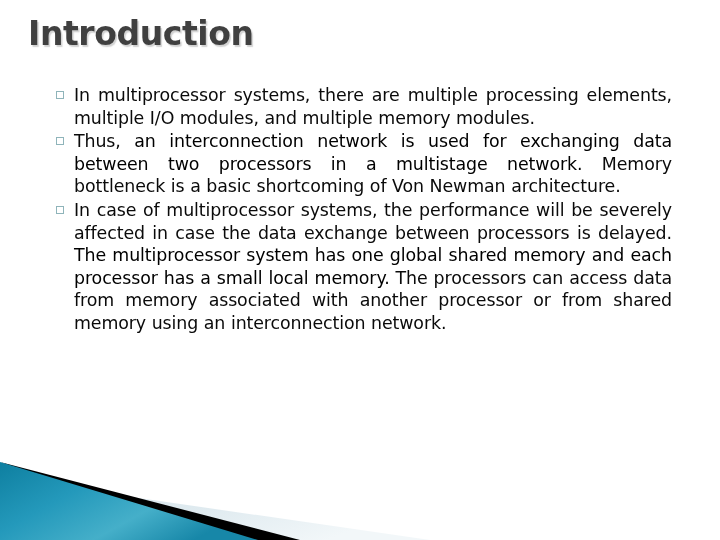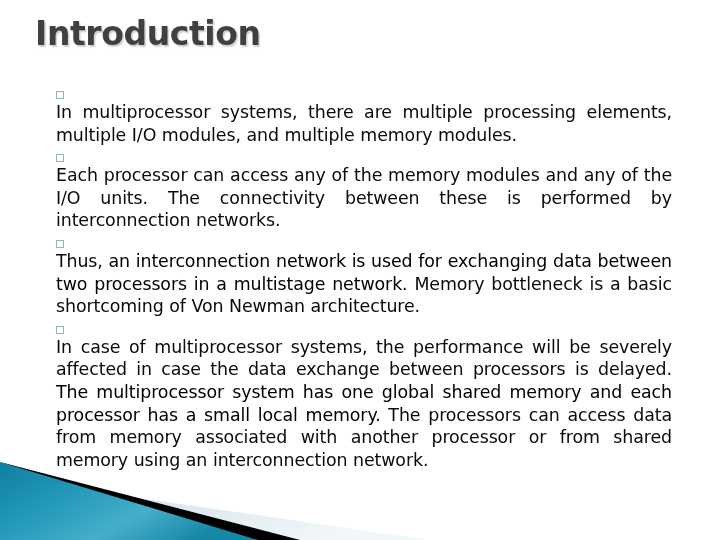--- a/index.html
+++ b/index.html
@@ -13,21 +13,21 @@
     width: 720px;
     height: 540px;
     background: #ffffff;
     overflow: hidden;
     font-family: "DejaVu Sans", sans-serif;
   }
 
   
   #slide-title {
     position: absolute;
-    left: 35px;
+    left: 28px;
     top: 16px;
     width: 640px;
     font-family: "DejaVu Sans", sans-serif;
     font-size: 33px;
     font-weight: bold;
     color: #404040;
     letter-spacing: -0.4px;
     text-shadow: 1.5px 1.5px 1.2px rgba(170,170,170,0.55);
     line-height: 1.08;
     white-space: nowrap;
@@ -37,21 +37,20 @@
   #body {
     position: absolute;
     left: 56px;
     top: 84px;
     width: 616px;
   }
   .bullet-row {
     display: flex;
     align-items: flex-start;
     margin-bottom: 1px;
-    flex-direction: column;
   }
   .bullet-mark {
     flex: 0 0 auto;
     width: 18px;
     padding-top: 6px;
     font-size: 11px;
     line-height: 1;
     color: #7FA8AE;
     font-family: "DejaVu Sans", sans-serif;
   }
@@ -101,24 +100,20 @@
 
   <div id="slide-title">Introduction</div>
 
   <div id="body">
       <div class="bullet-row">
         <div class="bullet-mark"><span class="sq"></span></div>
         <div class="bullet-text"><span class="blk">In multiprocessor systems, there are multiple processing elements, multiple I/O modules, and multiple memory modules.</span></div>
       </div>
       <div class="bullet-row">
         <div class="bullet-mark"><span class="sq"></span></div>
-        <div class="bullet-text"><span class="blk">Each processor can access any of the memory modules and any of the I/O units. The connectivity between these is performed by interconnection networks.</span></div>
-      </div>
-      <div class="bullet-row">
-        <div class="bullet-mark"><span class="sq"></span></div>
         <div class="bullet-text"><span class="blk">Thus, </span><span class="red">an interconnection network is used for exchanging data between two processors in a multistage network.</span><span class="blk"> Memory bottleneck is a basic shortcoming of Von Newman architecture.</span></div>
       </div>
       <div class="bullet-row">
         <div class="bullet-mark"><span class="sq"></span></div>
         <div class="bullet-text"><span class="blk">In case of multiprocessor systems, the performance will be severely affected in case the data exchange between processors is delayed. </span><span class="red">The multiprocessor system has one global shared memory and each processor has a small local memory.</span><span class="blk"> The processors can access data from memory associated with another processor or from shared memory using an interconnection network.</span></div>
       </div>
     </div>
 
   <svg id="decor" viewBox="0 0 470 100" preserveAspectRatio="none" aria-hidden="true">
     <defs>

